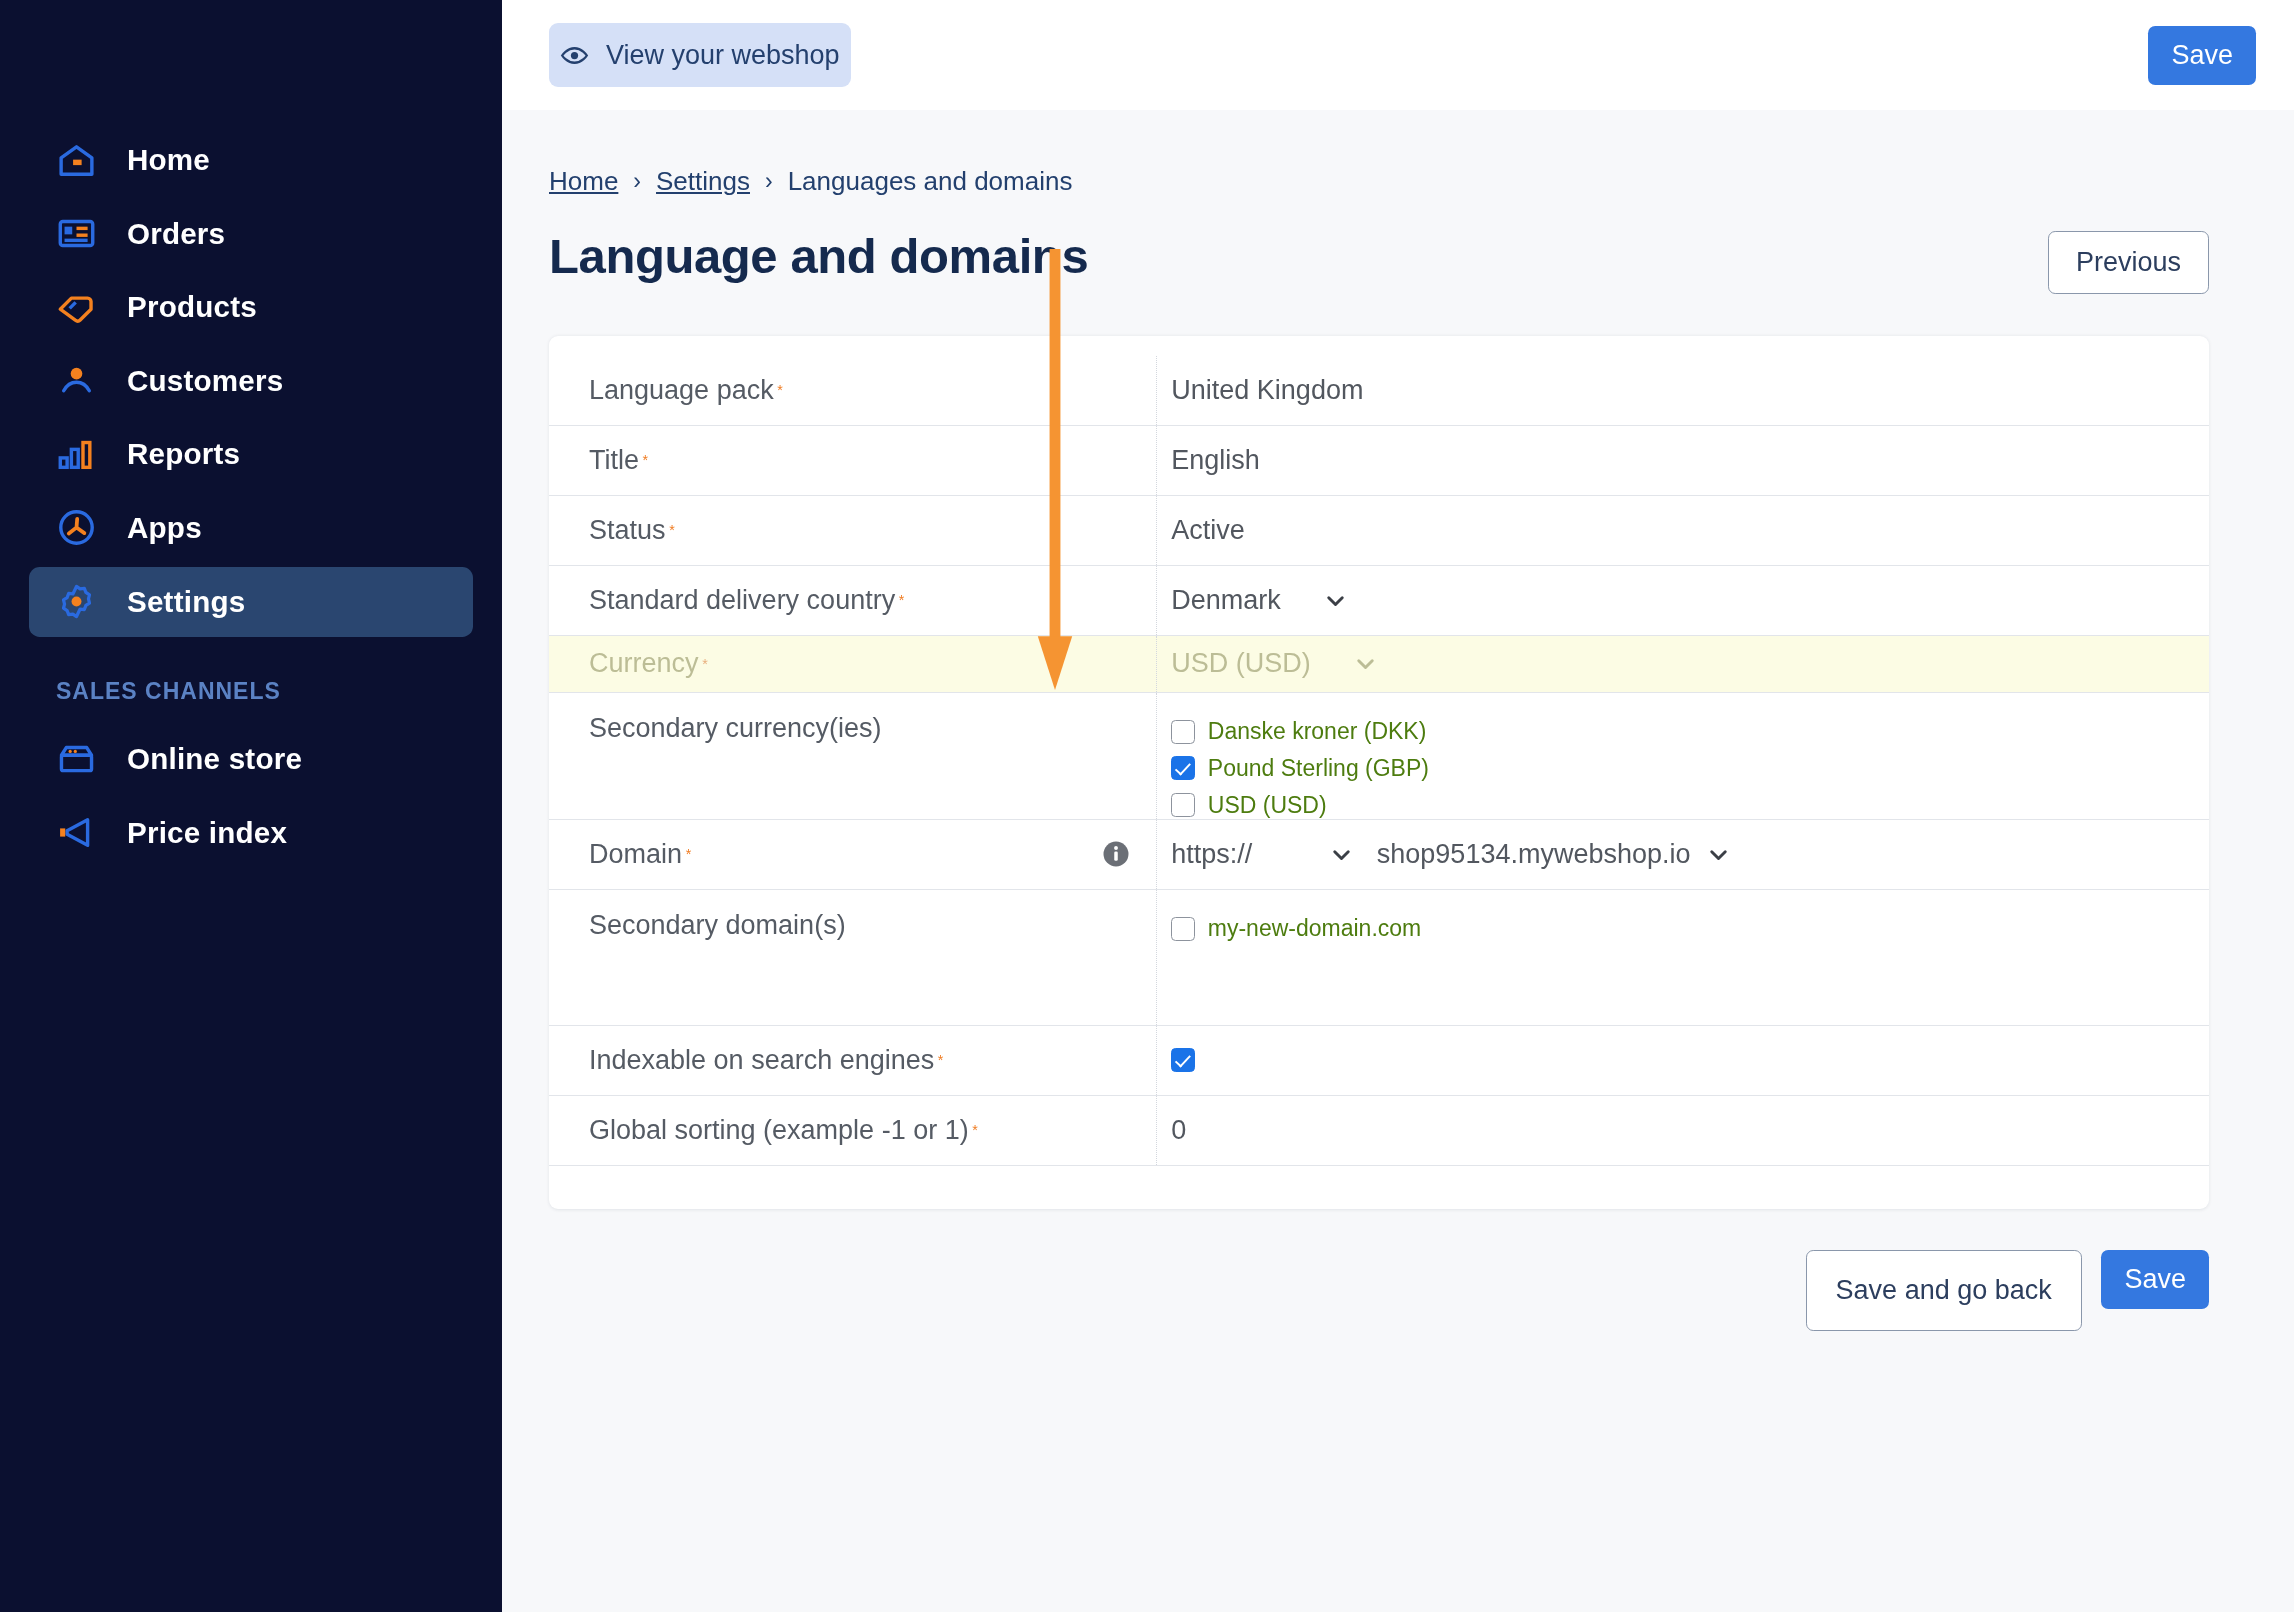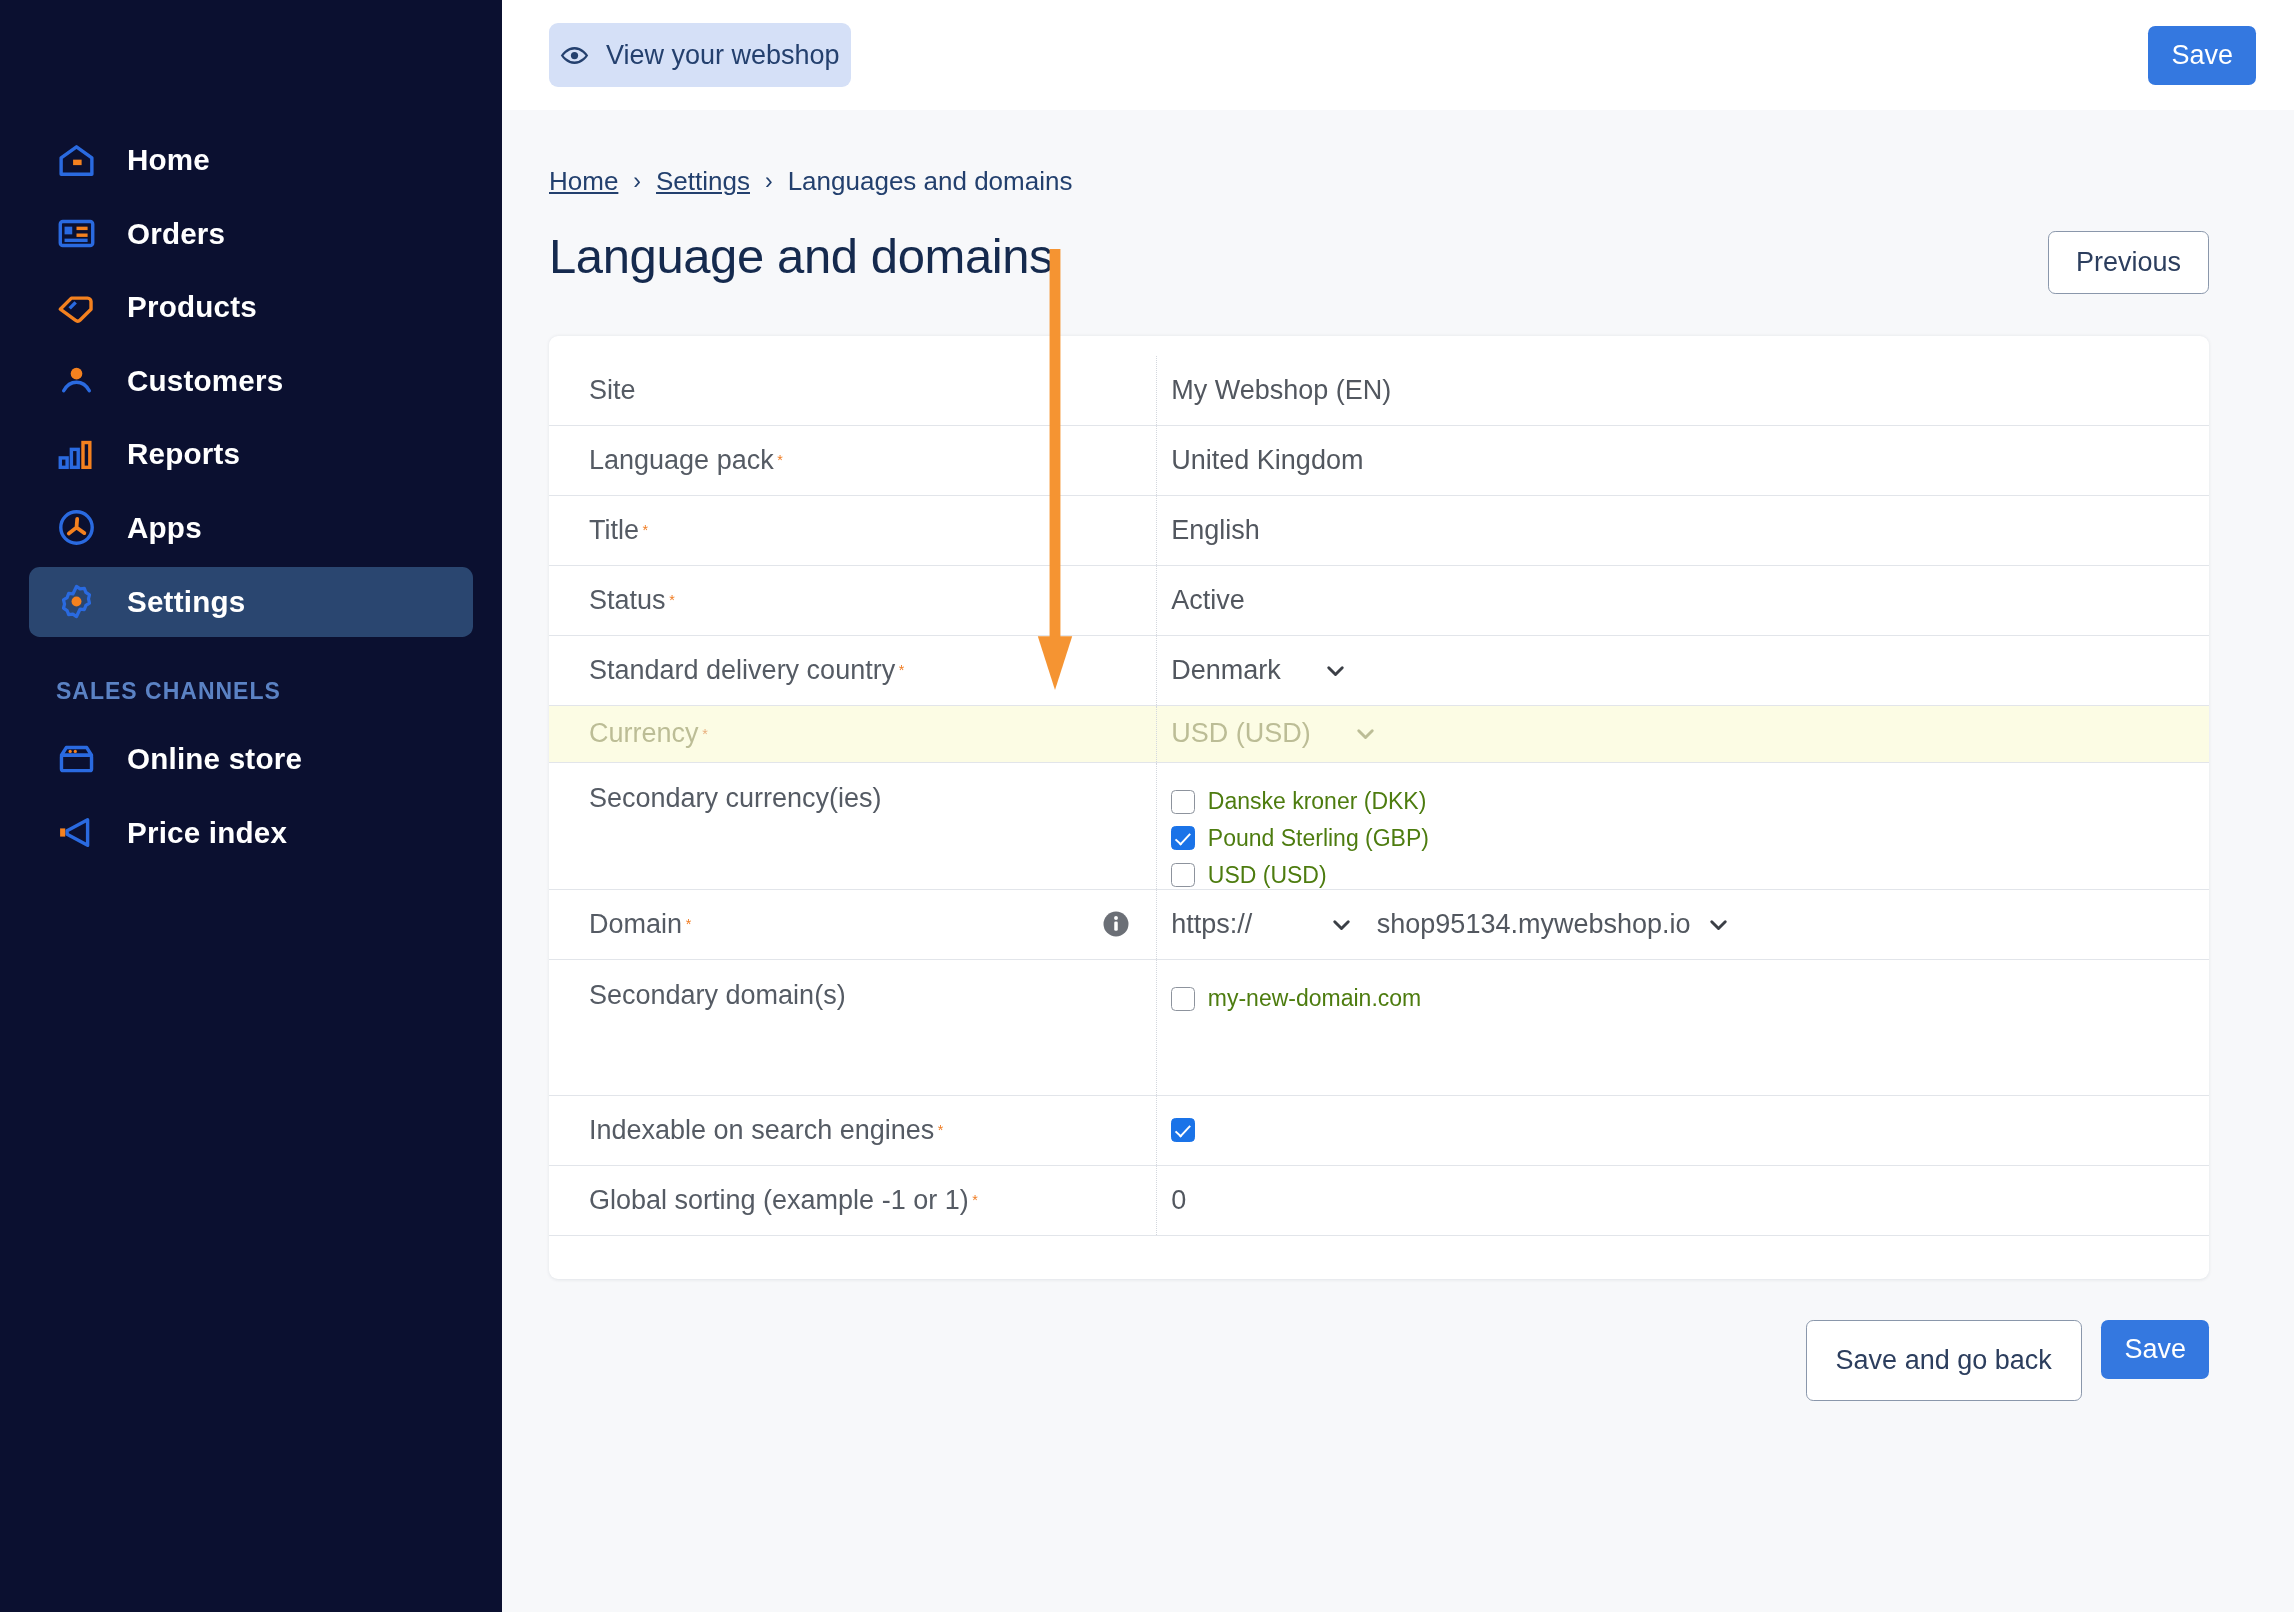--- a/index.html
+++ b/index.html
@@ -105,21 +105,21 @@
   .crumb-sep { color: #23406e; font-size: 23px; }
   .crumb-current { color: #23406e; }
 
   .title-row {
     display: flex; align-items: flex-start;
     justify-content: space-between;
     margin-top: 34px;
   }
   .page-title {
     font-size: 49px;
-    font-weight: 400;
+    font-weight: 700;
     color: #152a4e;
     letter-spacing: -0.4px;
     line-height: 1.05;
     margin-left: 0;
   }
   .btn-ghost {
     background: #ffffff;
     color: #2c3e5e;
     border: 1.8px solid #8a97ab;
     border-radius: 7.2px;
@@ -385,28 +385,20 @@
         <span class="crumb-current">Languages and domains</span>
       </div>
 
       <div class="title-row">
         <h1 class="page-title">Language and domains</h1>
         <button class="btn-ghost">Previous</button>
       </div>
 
       <div class="card">
 
-        <div class="frow r-site">
-          <div class="fcell-label">
-            <span class="flabel">Site</span>
-          </div>
-          <div class="fcell-value">
-            <span class="fvalue">My Webshop (EN)</span>
-          </div>
-        </div>
 
         <div class="frow r-norm">
           <div class="fcell-label">
             <span class="flabel">Language pack</span>
             <span class="req">*</span>
           </div>
           <div class="fcell-value">
             <span class="fvalue">United Kingdom</span>
           </div>
         </div>

